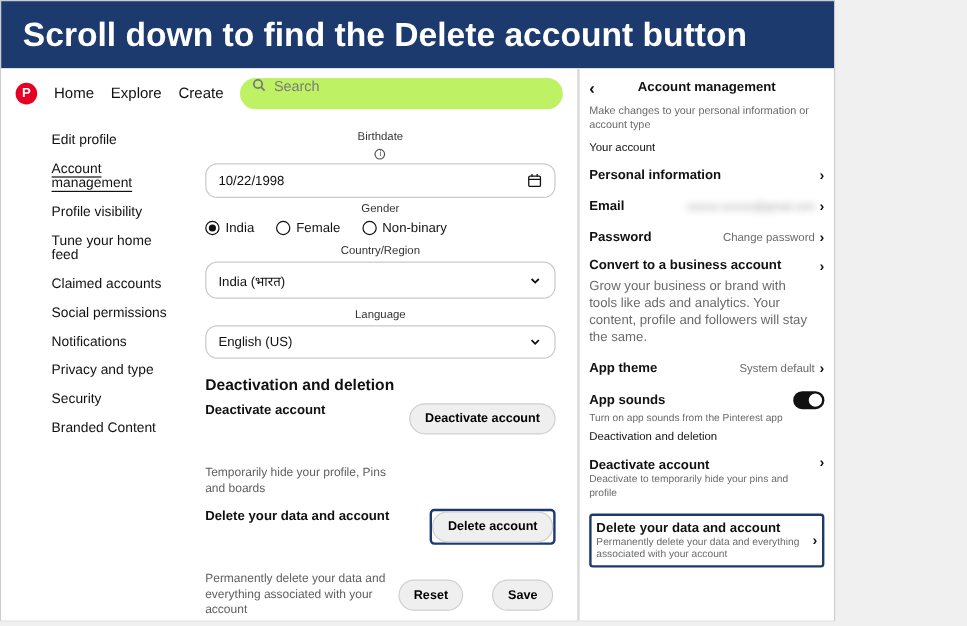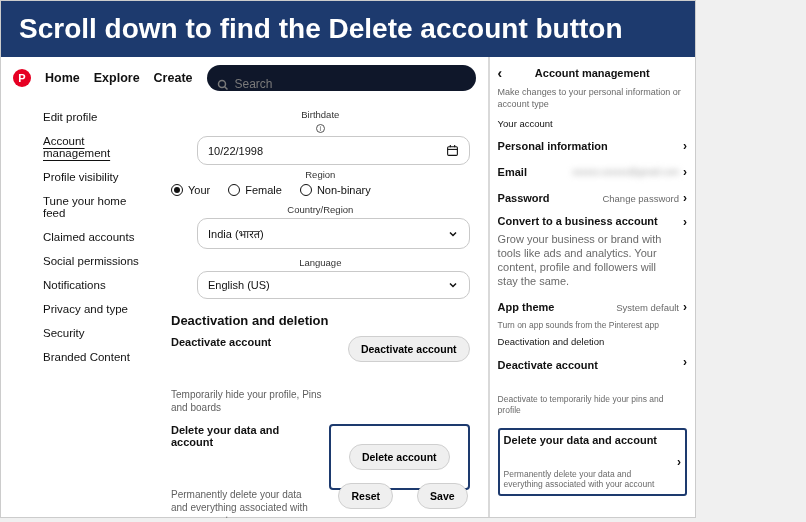--- a/index.html
+++ b/index.html
@@ -6,64 +6,64 @@
   body { font-family: -apple-system, BlinkMacSystemFont, "Segoe UI", Helvetica, Arial, sans-serif; background: #f0f0f0; }
   .frame { width: 696px; margin: 0; background:#fff; border:1px solid #ccc; }
   .banner { background:#1d3a6e; color:#fff; font-size:28px; font-weight:700; padding:12px 18px; }
   .panels { display:flex; height:460px; background:#fff; }
   .desktop { flex: 1 1 auto; position:relative; padding:0 8px 0 8px; }
   .mobile { width:234px; border-left:2px solid #d9d9d9; padding:6px 8px 8px 8px; font-size:11px; color:#111; overflow:hidden; }
 
   
   .dnav { display:flex; align-items:center; gap:14px; padding:8px 4px 6px 4px; }
   .logo { width:18px; height:18px; border-radius:50%; background:#e60023; display:flex; align-items:center; justify-content:center; color:#fff; font-weight:700; font-size:11px; }
-  .dnav .nlink { font-size:12.5px; font-weight:700; color:#111;text-align:right; }
-  .searchbar { flex:1; background:#0f172a; border-radius:16px; height:26px; display:flex; align-items:flex-end; padding:0 10px; color:#7a7a7a; font-size:12px; }
+  .dnav .nlink { font-size:12.5px; font-weight:400; color:#111;text-align:right; }
+  .searchbar { flex:1; background:#bef264; border-radius:16px; height:26px; display:flex; align-items:flex-start; padding:0 10px; color:#7a7a7a; font-size:12px; }
   .searchbar svg { margin-right:6px; }
 
   .dbody { display:flex; gap:26px; padding:8px 10px 0 6px; }
   .sidebar { width:130px; display:flex; flex-direction:column; gap:12px; font-size:11.5px; color:#111; padding-top:6px;}
   .sidebar .sitem { cursor:pointer;padding-left:28px; }
   .sidebar .active { font-weight:400; text-decoration:underline; text-underline-offset:3px; }
 
   .settings { flex:1; font-size:11px; color:#111; }
   .flabel { font-size:9.5px; color:#333; margin:4px 0 3px 0; display:flex; align-items:center; gap:4px;flex-direction:column;}
   .infodot { display:inline-flex; width:9px; height:9px; border-radius:50%; border:1px solid #555; align-items:center; justify-content:center; font-size:7px; color:#555;}
-  .fieldbox { border:1px solid #c9c9c9; border-radius:10px; padding:7px 10px; display:flex; align-items:center; justify-content:space-between; font-size:11px; background:#fff;margin-left:26px;}
+  .fieldbox { border:1px solid #c9c9c9; border-radius:10px; padding:7px 10px; display:flex; align-items:center; justify-content:space-between; font-size:11px; background:#fff;}
   .radios { display:flex; gap:18px; margin:4px 0 8px 0; font-size:11px; align-items:center;}
   .radio { display:flex; align-items:center; gap:5px;}
   .rc { width:12px; height:12px; border-radius:50%; border:1.5px solid #111; display:inline-block; position:relative;}
   .rc.sel::after { content:""; position:absolute; inset:2px; border-radius:50%; background:#111;}
   .section-h { font-weight:700; font-size:13px; margin:14px 0 8px 0;}
   .drow { display:flex; align-items:flex-start; justify-content:space-between; gap:14px; margin-bottom:10px;}
   .dtext .dt { font-weight:600; font-size:11px; margin-bottom:2px;}
   .dtext .dd { font-size:10px; color:#5f5f5f; line-height:1.3; max-width:210px;margin-top:40px;}
   .pillbtn { border:1px solid #cfcfcf; background:#efefef; border-radius:18px; padding:6px 12px; font-size:10.5px; font-weight:600; white-space:nowrap; cursor:pointer;}
-  .hlbox { border:2.5px solid #1d3a6e; border-radius:4px; padding:18px; display:inline-block;}
+  .hlbox { border:2.5px solid #1d3a6e; border-radius:4px; padding:0; display:inline-block;}
   .footer { position:absolute; right:20px; bottom:8px; display:flex; gap:24px;}
 
   
   .mhead { display:flex; align-items:center; justify-content:center; position:relative; height:20px; margin-bottom:4px;}
   .mhead .back { position:absolute; left:0; font-size:14px; font-weight:700;}
   .mhead .mtitle { font-weight:700; font-size:11px;}
   .mdesc { font-size:9px; color:#6a6a6a; line-height:1.3; margin-bottom:8px;}
   .msection { font-size:9.5px; color:#111; font-weight:400; margin:6px 0 4px 0;}
   .mrow { display:flex; align-items:center; justify-content:space-between; padding:6px 0;}
   .mrow .ml { font-weight:700; font-size:11px;}
   .mrow .mr { font-size:9.5px; color:#6a6a6a; display:flex; align-items:center; gap:4px;}
   .chev { font-size:12px; color:#111; font-weight:700;}
   .mconv .ct { font-weight:700; font-size:11px; }
   .mconv .cd { font-size:11px; color:#6a6a6a; line-height:1.25; margin-top:6px;}
   .mconv { display:flex; align-items:flex-start; justify-content:center; gap:4px; padding:4px 0 6px 0;}
   .toggle { width:26px; height:15px; border-radius:10px; background:#111; position:relative;}
   .toggle::after{content:""; position:absolute; right:2px; top:2px; width:11px; height:11px; border-radius:50%; background:#fff;}
   .mblur { filter: blur(3px); color:#999; font-size:9px;}
   .mdeact { padding:4px 0; }
   .mdeact .t1{ font-weight:700; font-size:11px;}
-  .mdeact .t2{ font-size:8.5px; color:#6a6a6a; line-height:1.25;margin-top:23px;}
+  .mdeact .t2{ font-size:8.5px; color:#6a6a6a; line-height:1.25;}
   .mhl { border:2.5px solid #1d3a6e; border-radius:3px; padding:4px 4px; margin-top:2px;}
   .mhl-row { display:flex; align-items:center; justify-content:space-between; gap:6px;}
   svg { display:block; }
 </style>
 </head>
 <body>
 
 <div class="frame">
   <div class="banner">
     <span>Scroll down to find the Delete account button</span>
@@ -108,25 +108,25 @@
           <div class="fieldbox">
             <span>10/22/1998</span>
             <svg width="13" height="13" viewBox="0 0 24 24" fill="none" stroke="#111" stroke-width="2">
                 <rect x="3" y="5" width="18" height="16" rx="2"></rect>
                 <line x1="3" y1="10" x2="21" y2="10"></line>
                 <line x1="8" y1="2" x2="8" y2="6"></line>
                 <line x1="16" y1="2" x2="16" y2="6"></line>
               </svg>
           </div>
 
-          <div class="flabel">Region</div>
+          <div class="flabel">Gender</div>
           <div class="radios">
             <label class="radio">
                 <span class="rc sel"></span>
-                <span>Your</span>
+                <span>India</span>
               </label>
             <label class="radio">
                 <span class="rc"></span>
                 <span>Female</span>
               </label>
             <label class="radio">
                 <span class="rc"></span>
                 <span>Non-binary</span>
               </label>
           </div>
@@ -212,20 +212,24 @@
       </div>
 
       <div class="mrow">
         <span class="ml">App theme</span>
         <span class="mr">
             <span>System default</span>
             <span class="chev">›</span>
           </span>
       </div>
 
+      <div class="mrow" style="padding-bottom:2px">
+        <span class="ml">App sounds</span>
+        <span class="toggle"></span>
+      </div>
       <div class="cd" style="font-size:8.5px;color:#6a6a6a;margin-bottom:6px">Turn on app sounds from the Pinterest app</div>
 
       <div class="msection" style="margin-top:6px">Deactivation and deletion</div>
 
       <div class="mconv">
         <div class="mdeact">
           <div class="t1">Deactivate account</div>
           <div class="t2">Deactivate to temporarily hide your pins and profile</div>
         </div>
         <span class="chev">›</span>

